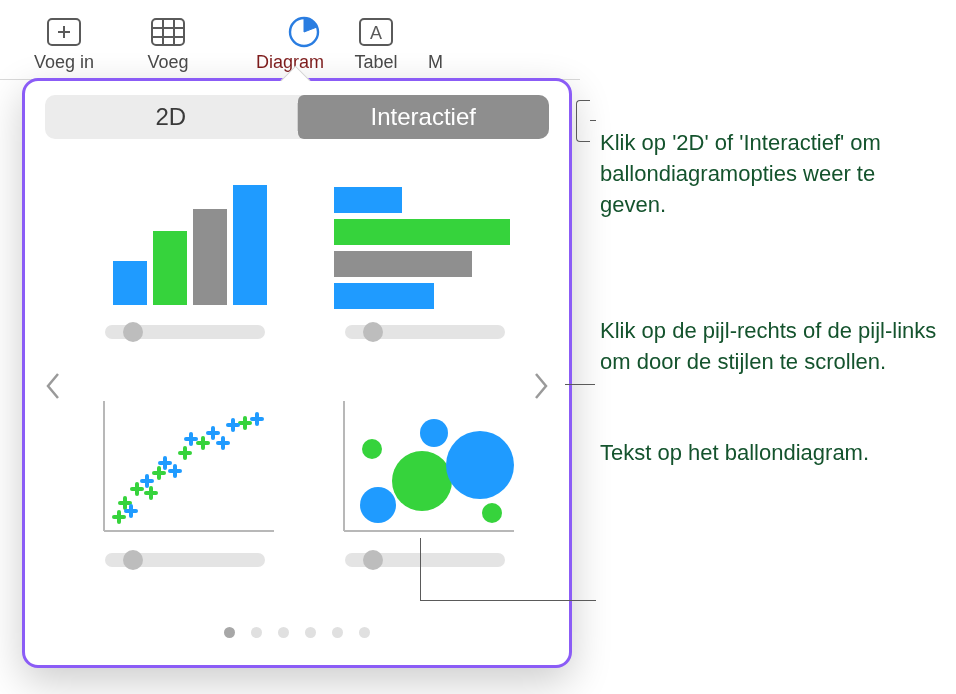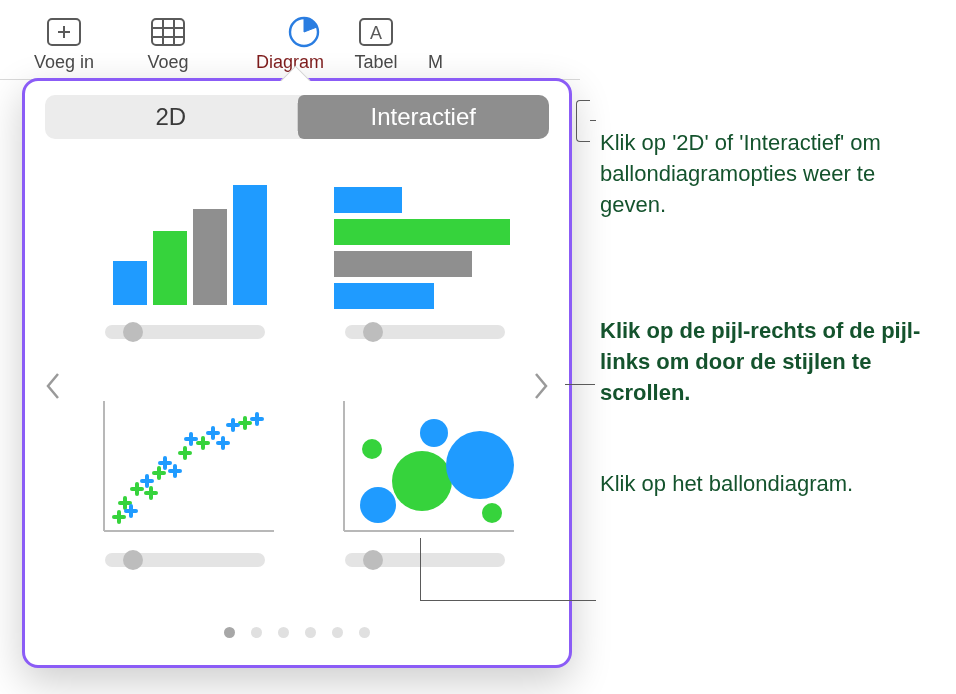--- a/index.html
+++ b/index.html
@@ -140,21 +140,21 @@
 
   .callouts{
     position:absolute;
     left:600px;top:128px;
     font-size:22px;
     line-height:1.4;
     color:#14532d;
     width:340px;
   }
   .callouts p{margin:0 0 60px 0;}
-  .callouts p:nth-child(2){margin-top:96px;font-weight:bold;}
+  .callouts p:nth-child(2){margin-top:96px;}
   .callouts p:nth-child(3){margin-top:48px;}
 
   .lead{
     position:absolute;background:#5a5a5a;height:1.3px;
   }
   .lead-v{width:1.3px;}
   .bracket{
     position:absolute;border:1.3px solid #5a5a5a;border-right:none;
   }
 
@@ -341,14 +341,14 @@
 <div class="lead" style="left:590px;top:120px;width:6px;"></div>
 
 <div class="lead" style="left:565px;top:384px;width:30px;"></div>
 
 <div class="lead lead-v" style="left:420px;top:538px;height:62px;"></div>
 <div class="lead" style="left:420px;top:600px;width:176px;"></div>
 
 <div class="callouts">
   <p>Klik op '2D' of 'Interactief' om ballondiagramopties weer te geven.</p>
   <p>Klik op de pijl-rechts of de pijl-links om door de stijlen te scrollen.</p>
-  <p>Klik op het ballondiagram.</p>
+  <p>Tekst op het ballondiagram.</p>
 </div>
 
 </body></html>

